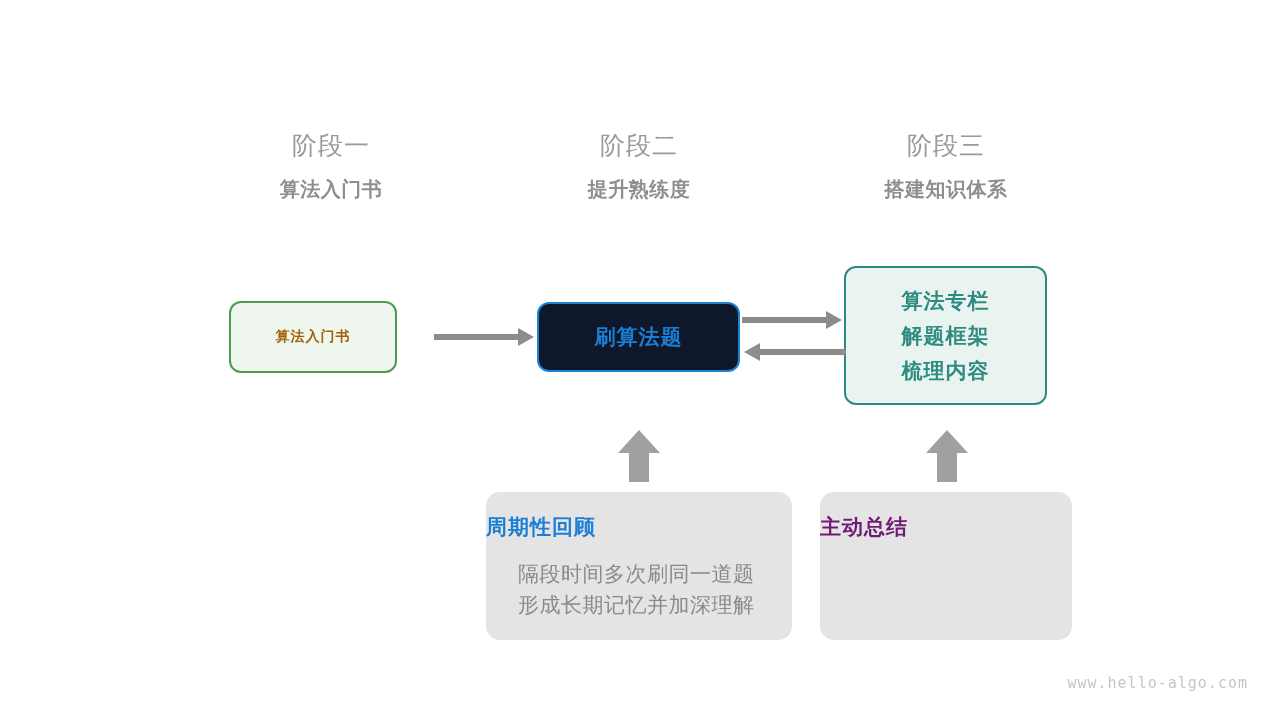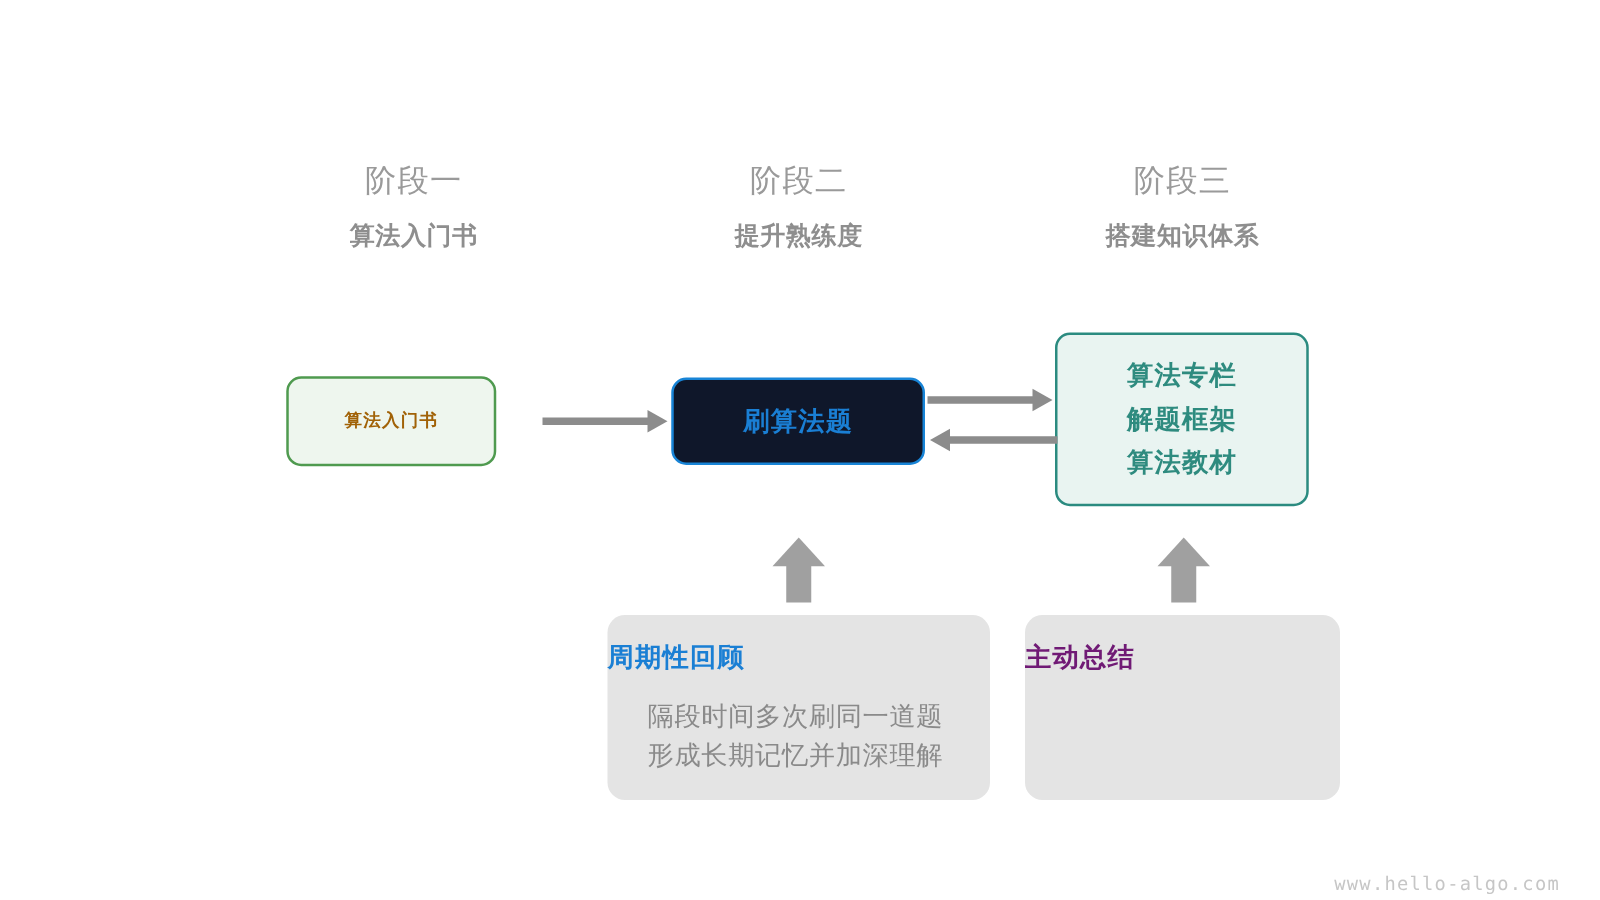--- a/index.html
+++ b/index.html
@@ -179,21 +179,21 @@
   #card-review  { left: 486px; top: 492px; width: 306px; height: 148px; }
   #card-review .note-title { color: #1a7fd4; }
 
   #card-summary { left: 820px; top: 492px; width: 252px; height: 148px; }
   #card-summary .note-title { color: #701a75; }
 
   
   #watermark {
     position: absolute;
     right: 32px;
-    bottom: 4px;
+    bottom: 28px;
     font-family: "DejaVu Sans Mono", "Liberation Mono", monospace;
     font-size: 15px;
     color: #c6c6c6;
     letter-spacing: 1px;
     margin-left: 44px;
   }
 </style>
 </head>
 <body>
 
@@ -218,21 +218,21 @@
     <span>算法入门书</span>
   </div>
 
   <div class="flow-box" id="box-practice">
     <span>刷算法题</span>
   </div>
 
   <div class="flow-box" id="box-system">
     <span class="sys-line">算法专栏</span>
     <span class="sys-line">解题框架</span>
-    <span class="sys-line">算法教材</span>
+    <span class="sys-line">梳理内容</span>
   </div>
 
   <div class="conn" id="conn-book-practice"></div>
   <div class="head head-right" id="head-book-practice"></div>
 
   <div class="conn" id="conn-practice-system"></div>
   <div class="head head-right" id="head-practice-system"></div>
 
   <div class="conn" id="conn-system-practice"></div>
   <div class="head head-left" id="head-system-practice"></div>

